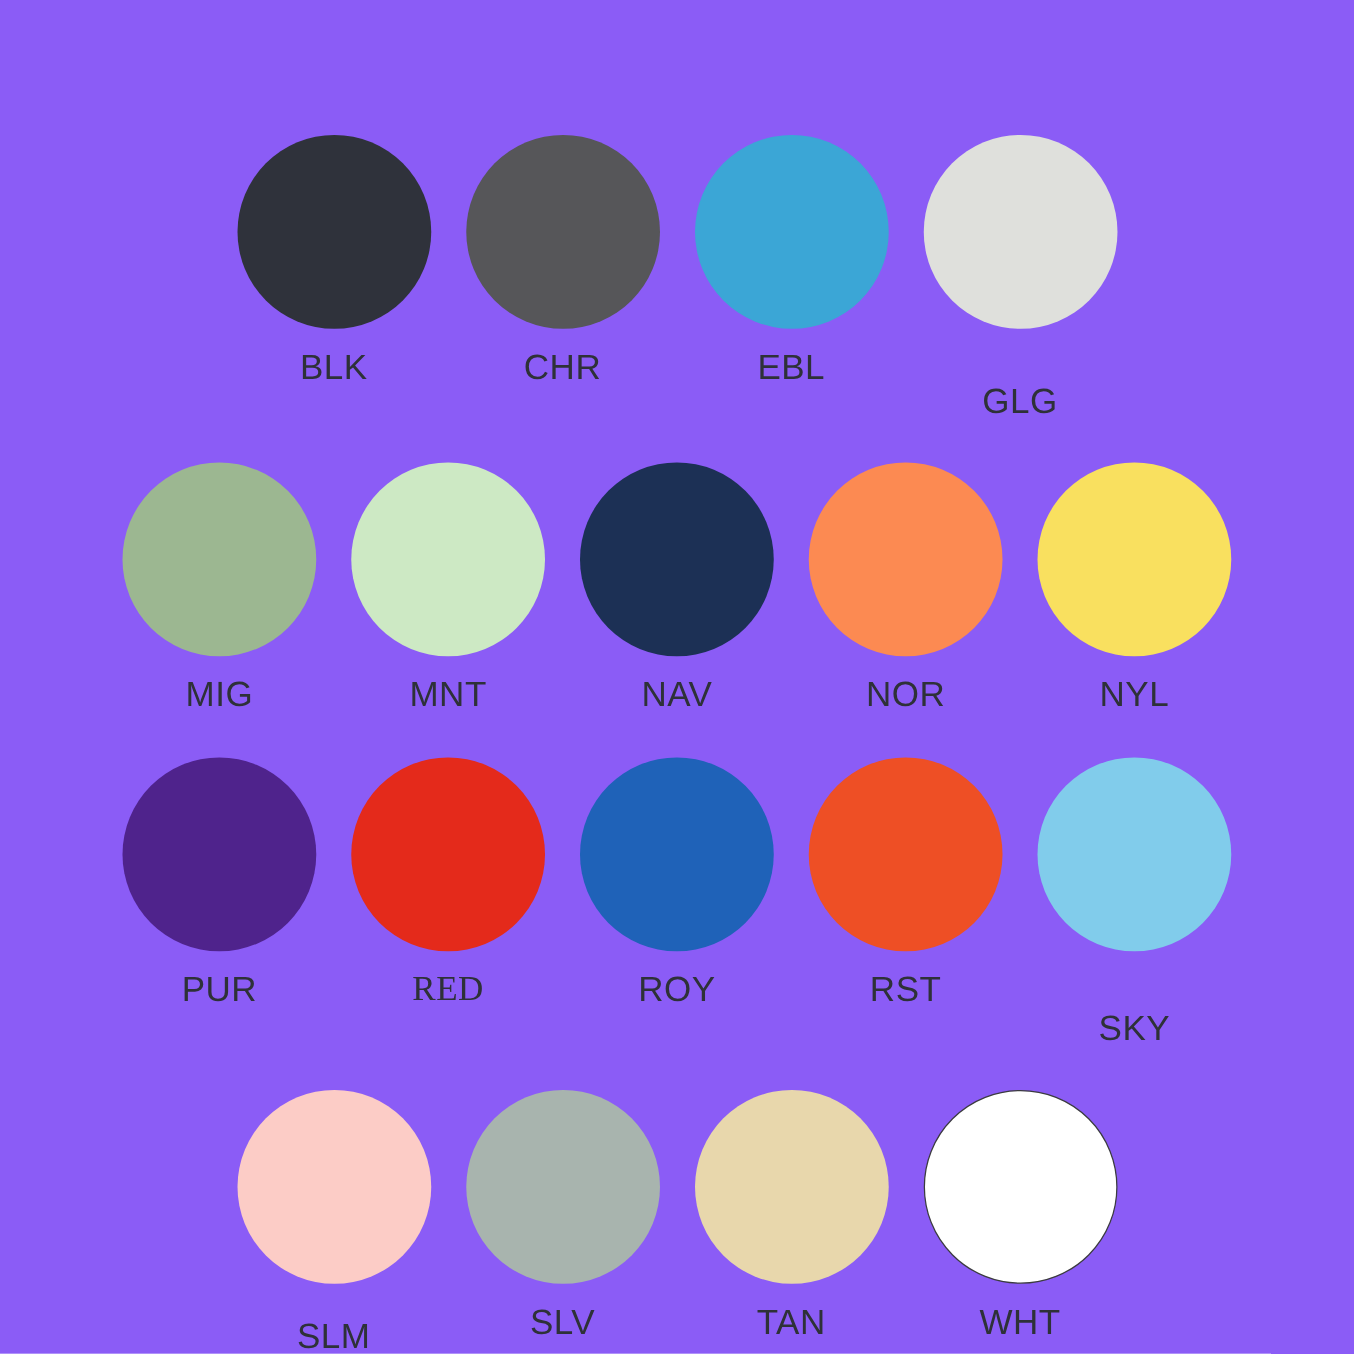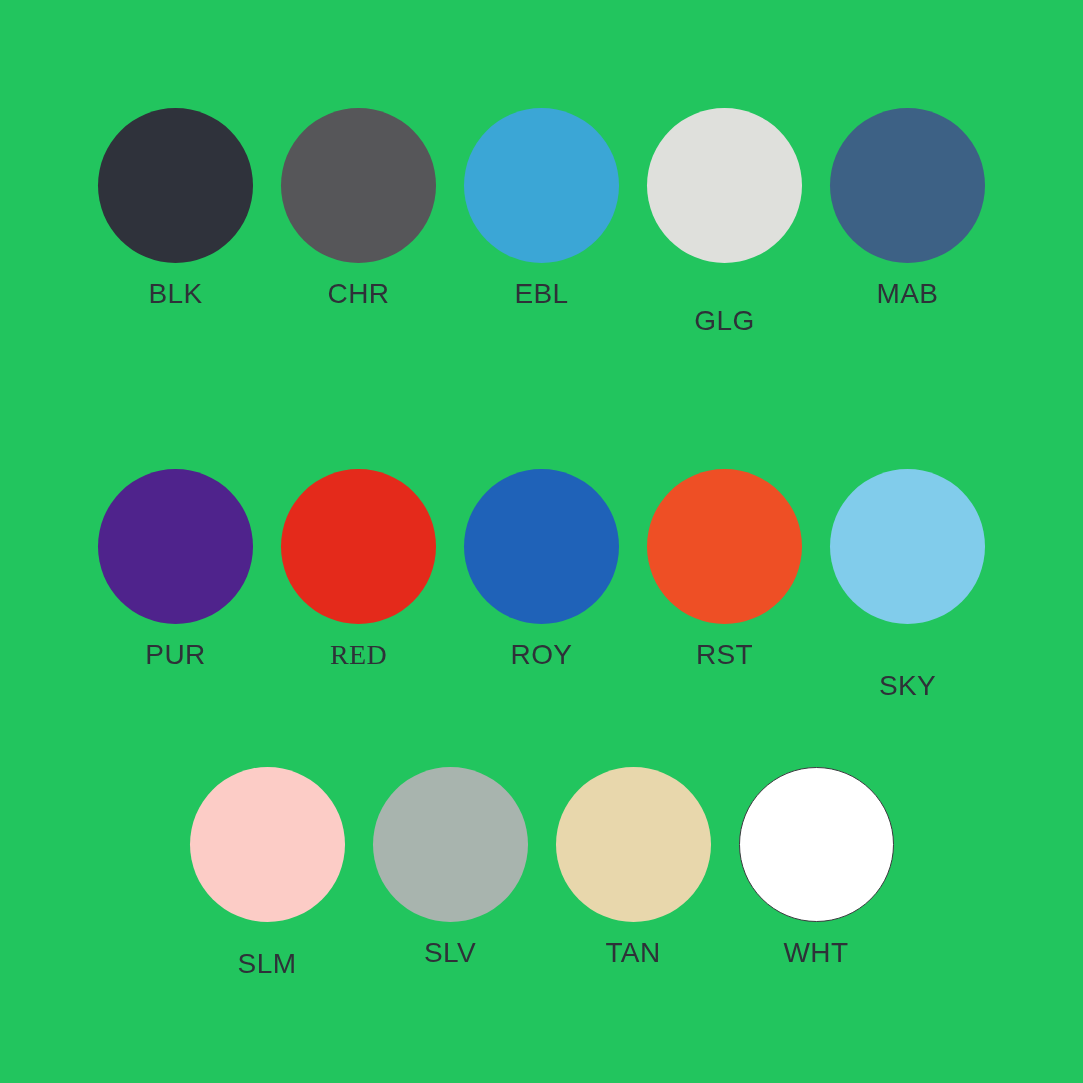--- a/index.html
+++ b/index.html
@@ -53,45 +53,63 @@
     font-weight: 400;
     white-space: nowrap;
   }
   .row-gap {
     height: 67px;
   }
 </style>
 </head>
 <body>
 
-<div id="palette-board" style="background: #22c55e;">
+<div id="palette-board" style="background: #8b5cf6;">
 
 <div class="swatch-row">
       <div class="swatch-cell">
         <div class="swatch-dot" style="background: rgb(47, 50, 59);"></div>
         <div class="swatch-label" style="color: rgb(46, 49, 56);">BLK</div>
       </div>
       <div class="swatch-cell">
         <div class="swatch-dot" style="background: rgb(86, 86, 89);"></div>
         <div class="swatch-label" style="color: rgb(46, 49, 56);">CHR</div>
       </div>
       <div class="swatch-cell">
         <div class="swatch-dot" style="background: rgb(59, 166, 214);"></div>
         <div class="swatch-label" style="color: rgb(46, 49, 56);">EBL</div>
       </div>
       <div class="swatch-cell">
         <div class="swatch-dot" style="background: rgb(223, 224, 220);"></div>
         <div class="swatch-label" style="color: rgb(46, 49, 56); margin-top: 44px;">GLG</div>
       </div>
+    </div>
+    <div class="row-gap"></div>
+    <div class="swatch-row">
       <div class="swatch-cell">
-        <div class="swatch-dot" style="background: rgb(61, 97, 133);"></div>
-        <div class="swatch-label" style="color: rgb(46, 49, 56);">MAB</div>
+        <div class="swatch-dot" style="background: rgb(156, 183, 145);"></div>
+        <div class="swatch-label" style="color: rgb(46, 49, 56);">MIG</div>
+      </div>
+      <div class="swatch-cell">
+        <div class="swatch-dot" style="background: rgb(205, 233, 196);"></div>
+        <div class="swatch-label" style="color: rgb(46, 49, 56);">MNT</div>
+      </div>
+      <div class="swatch-cell">
+        <div class="swatch-dot" style="background: rgb(28, 48, 85);"></div>
+        <div class="swatch-label" style="color: rgb(46, 49, 56);">NAV</div>
+      </div>
+      <div class="swatch-cell">
+        <div class="swatch-dot" style="background: rgb(252, 138, 82);"></div>
+        <div class="swatch-label" style="color: rgb(46, 49, 56);">NOR</div>
+      </div>
+      <div class="swatch-cell">
+        <div class="swatch-dot" style="background: rgb(249, 224, 95);"></div>
+        <div class="swatch-label" style="color: rgb(46, 49, 56);">NYL</div>
       </div>
     </div>
-    <div class="row-gap"></div>
     <div class="row-gap"></div>
     <div class="swatch-row">
       <div class="swatch-cell">
         <div class="swatch-dot" style="background: rgb(79, 35, 140);"></div>
         <div class="swatch-label" style="color: rgb(46, 49, 56);">PUR</div>
       </div>
       <div class="swatch-cell">
         <div class="swatch-dot" style="background: rgb(228, 42, 27);"></div>
         <div class="swatch-label" style="color: rgb(46, 49, 56); font-family: Liberation Serif, serif;">RED</div>
       </div>

